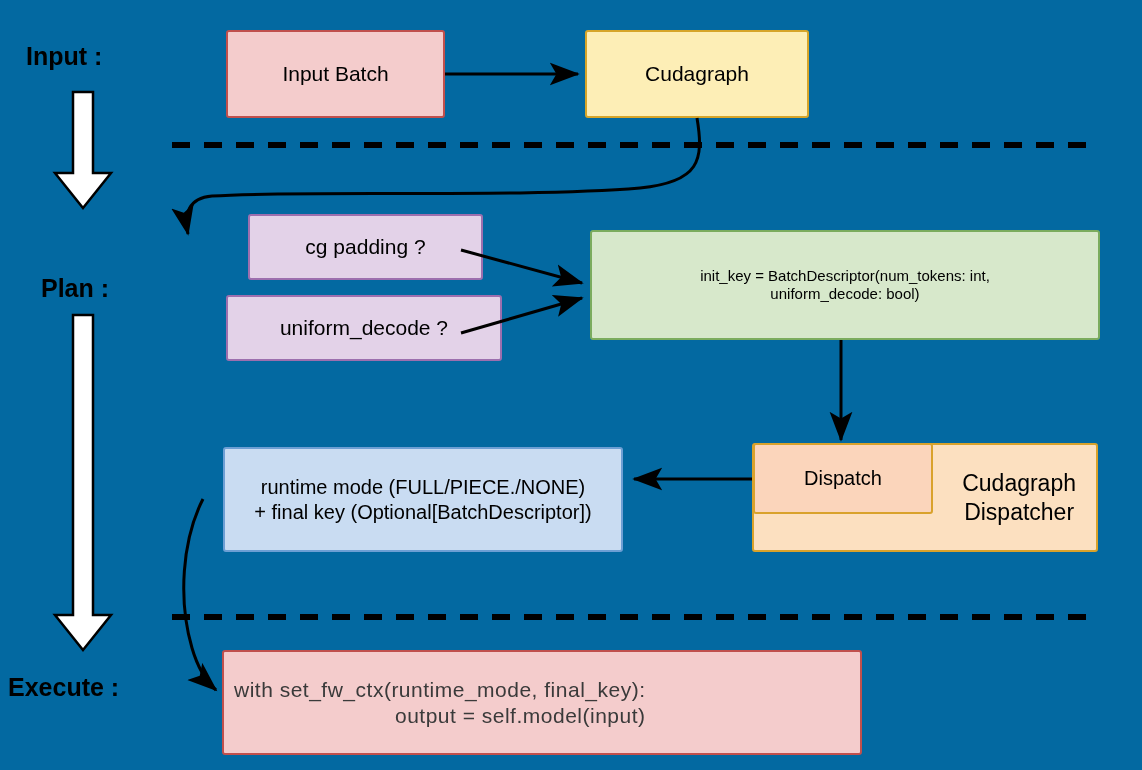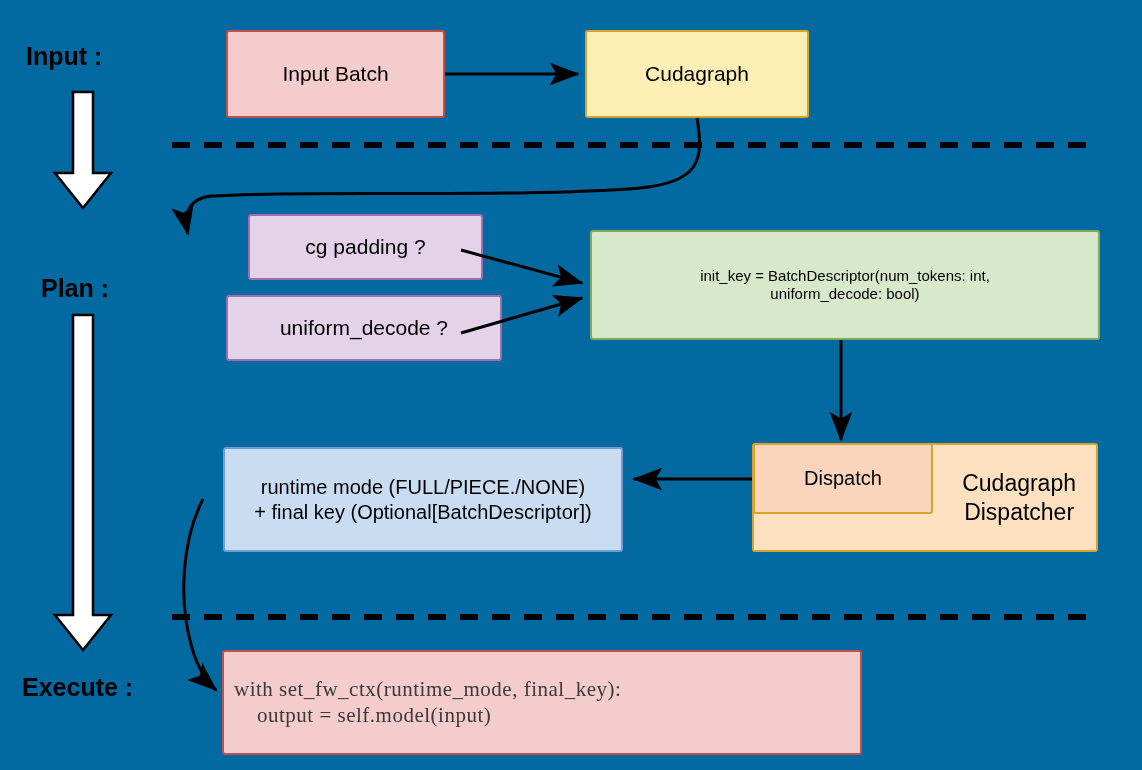--- a/index.html
+++ b/index.html
@@ -99,24 +99,24 @@
   .n-code {
     left: 222px; top: 650px; width: 640px; height: 105px;
     background: #f4cccc; border-color: #c0504d;
     font-family: "DejaVu Serif", "Liberation Serif", serif;
     font-size: 20px;
     justify-content: flex-start;
     align-items: center;
     padding-left: 10px;
   }
   .code-text {
-    font-family: Liberation Serif, serif;
+    font-family: Liberation Sans, sans-serif;
     font-size: 21px;
     white-space: pre;
-    text-align: left;
+    text-align: right;
     letter-spacing: 0.5px;
     color: #3a3a3a;
   }
 
   
   #overlay {
     position: absolute;
     left: 0; top: 0;
     width: 1142px; height: 770px;
     pointer-events: none;
@@ -135,21 +135,21 @@
 
 <div id="canvas">
 
   <svg id="underlay" viewBox="0 0 1142 770" xmlns="http://www.w3.org/2000/svg">
     <line x1="172" y1="145" x2="1096" y2="145" stroke="#000000" stroke-width="6" stroke-dasharray="18,14" stroke-linecap="butt"></line>
     <line x1="172" y1="617" x2="1096" y2="617" stroke="#000000" stroke-width="6" stroke-dasharray="18,14" stroke-linecap="butt"></line>
   </svg>
 
   <div class="stage-label" style="left:26px; top:42px;">Input :</div>
   <div class="stage-label" style="left:41px; top:234px;margin-top:40px;">Plan :</div>
-  <div class="stage-label" style="left:22px; top:673px;">Execute :</div>
+  <div class="stage-label" style="left:8px; top:673px;">Execute :</div>
 
   <svg id="underlay" style="z-index:1;" viewBox="0 0 1142 770" xmlns="http://www.w3.org/2000/svg">
 
     <polygon points="73,92 93,92 93,173 111,173 83,208 55,173 73,173" fill="#ffffff" stroke="#000000" stroke-width="2.5" stroke-linejoin="miter"></polygon>
 
     <polygon points="73,315 93,315 93,615 111,615 83,650 55,615 73,615" fill="#ffffff" stroke="#000000" stroke-width="2.5" stroke-linejoin="miter"></polygon>
   </svg>
 
   <div class="node n-input-batch">
     <span class="node-text">Input Batch</span>

